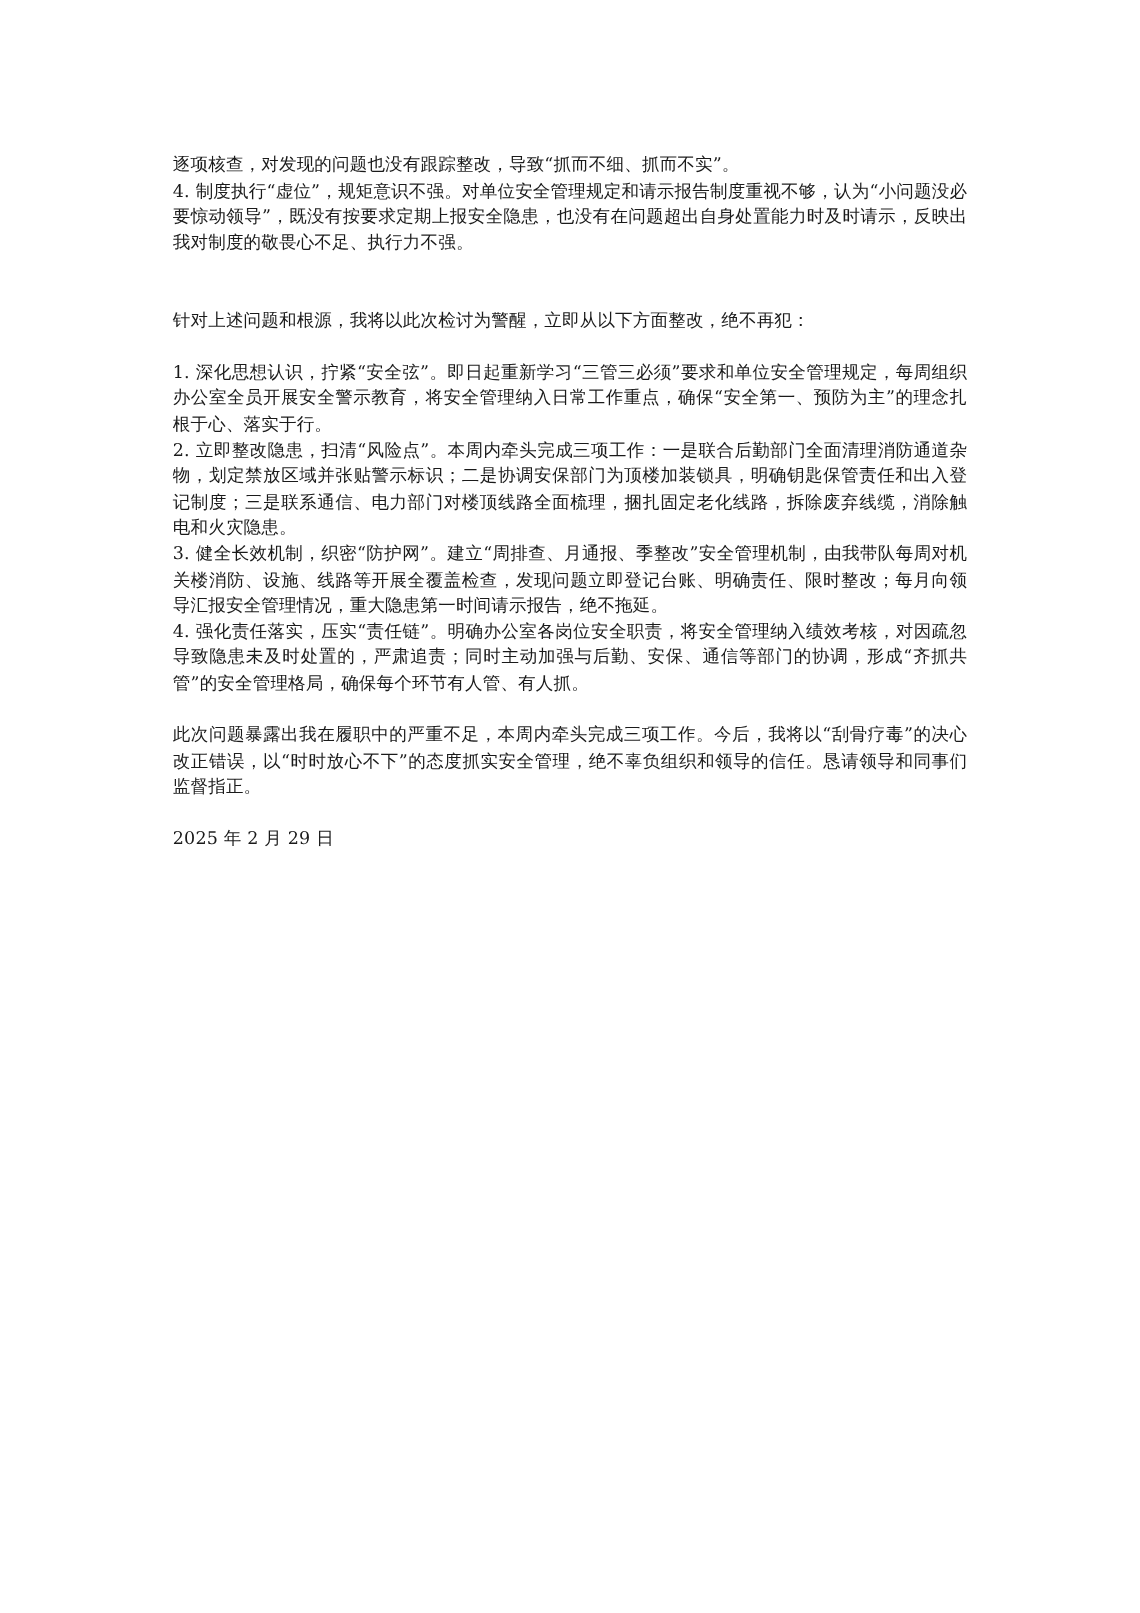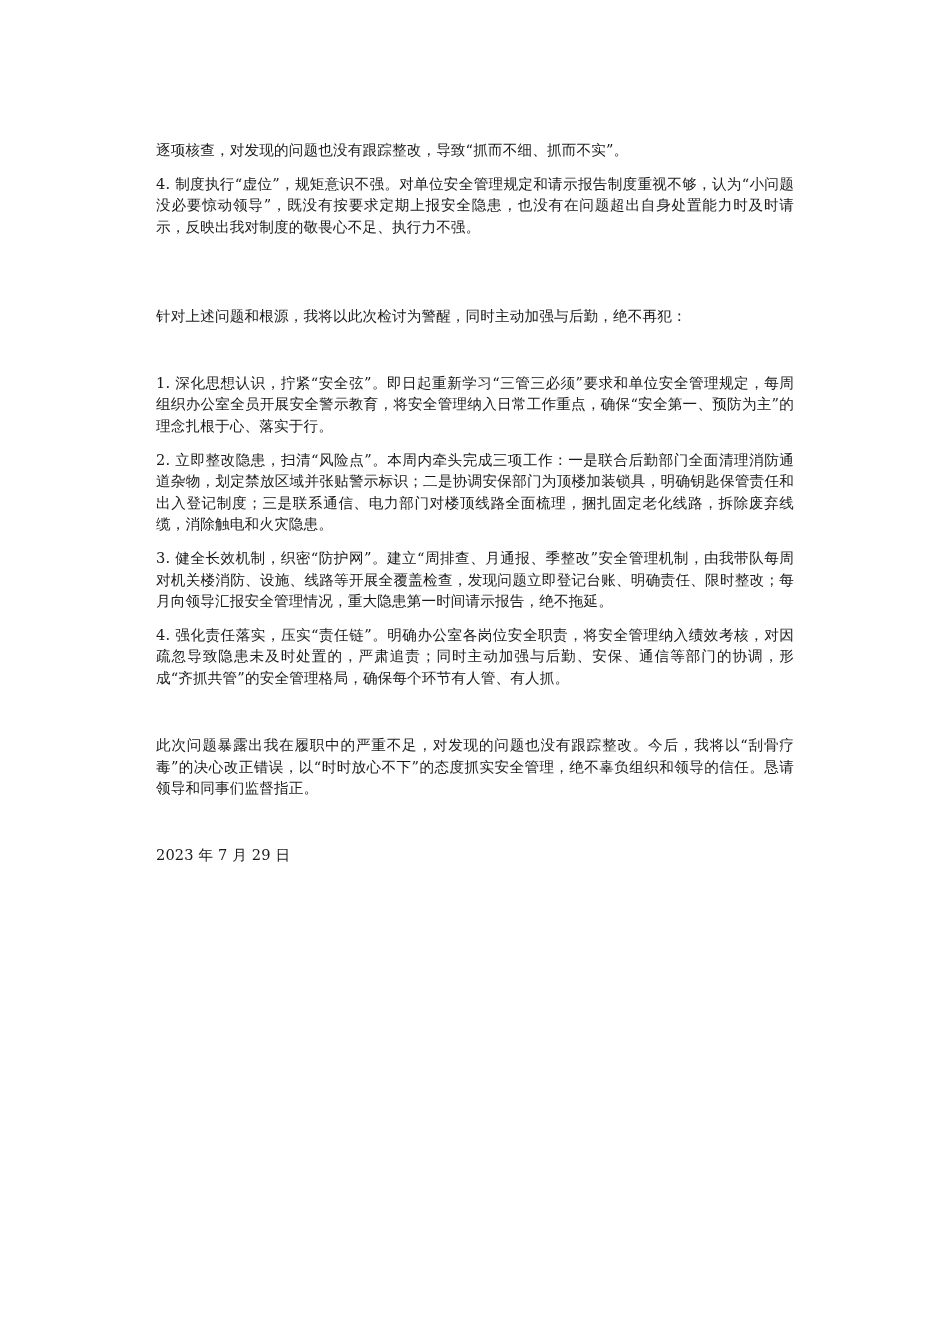--- a/index.html
+++ b/index.html
@@ -17,49 +17,49 @@
     }
     .page {
       position: absolute;
       left: 144px;
       top: 127px;
       width: 662px;
     }
     .para {
       font-size: 14.6px;
       line-height: 21.6px;
-      margin: 12px;
+      margin: 0;
       text-align: justify;
       text-justify: inter-character;
       letter-spacing: 0.15px;
       word-break: break-all;
     }
     .gap { height: 21.6px; }
   </style>
 </head>
 <body>
 
 <div class="page">
   <p class="para">逐项核查，对发现的问题也没有跟踪整改，导致“抓而不细、抓而不实”。</p>
   <p class="para">4. 制度执行“虚位”，规矩意识不强。对单位安全管理规定和请示报告制度重视不够，认为“小问题没必要惊动领导”，既没有按要求定期上报安全隐患，也没有在问题超出自身处置能力时及时请示，反映出我对制度的敬畏心不足、执行力不强。</p>
 
   <div class="gap"></div>
 
 
   <div class="gap"></div>
 
-  <p class="para">针对上述问题和根源，我将以此次检讨为警醒，同时主动加强与后勤，绝不再犯：</p>
+  <p class="para">针对上述问题和根源，我将以此次检讨为警醒，立即从以下方面整改，绝不再犯：</p>
 
   <div class="gap"></div>
 
   <p class="para">1. 深化思想认识，拧紧“安全弦”。即日起重新学习“三管三必须”要求和单位安全管理规定，每周组织办公室全员开展安全警示教育，将安全管理纳入日常工作重点，确保“安全第一、预防为主”的理念扎根于心、落实于行。</p>
   <p class="para">2. 立即整改隐患，扫清“风险点”。本周内牵头完成三项工作：一是联合后勤部门全面清理消防通道杂物，划定禁放区域并张贴警示标识；二是协调安保部门为顶楼加装锁具，明确钥匙保管责任和出入登记制度；三是联系通信、电力部门对楼顶线路全面梳理，捆扎固定老化线路，拆除废弃线缆，消除触电和火灾隐患。</p>
   <p class="para">3. 健全长效机制，织密“防护网”。建立“周排查、月通报、季整改”安全管理机制，由我带队每周对机关楼消防、设施、线路等开展全覆盖检查，发现问题立即登记台账、明确责任、限时整改；每月向领导汇报安全管理情况，重大隐患第一时间请示报告，绝不拖延。</p>
   <p class="para">4. 强化责任落实，压实“责任链”。明确办公室各岗位安全职责，将安全管理纳入绩效考核，对因疏忽导致隐患未及时处置的，严肃追责；同时主动加强与后勤、安保、通信等部门的协调，形成“齐抓共管”的安全管理格局，确保每个环节有人管、有人抓。</p>
 
   <div class="gap"></div>
 
-  <p class="para">此次问题暴露出我在履职中的严重不足，对发现的问题也没有跟踪整改。今后，我将以“刮骨疗毒”的决心改正错误，以“时时放心不下”的态度抓实安全管理，绝不辜负组织和领导的信任。恳请领导和同事们监督指正。</p>
+  <p class="para">此次问题暴露出我在履职中的严重不足，本周内牵头完成三项工作。今后，我将以“刮骨疗毒”的决心改正错误，以“时时放心不下”的态度抓实安全管理，绝不辜负组织和领导的信任。恳请领导和同事们监督指正。</p>
 
   <div class="gap"></div>
 
-  <p class="para">2023 年 7 月 29 日</p>
+  <p class="para">2025 年 2 月 29 日</p>
 </div>
 
 </body></html>

